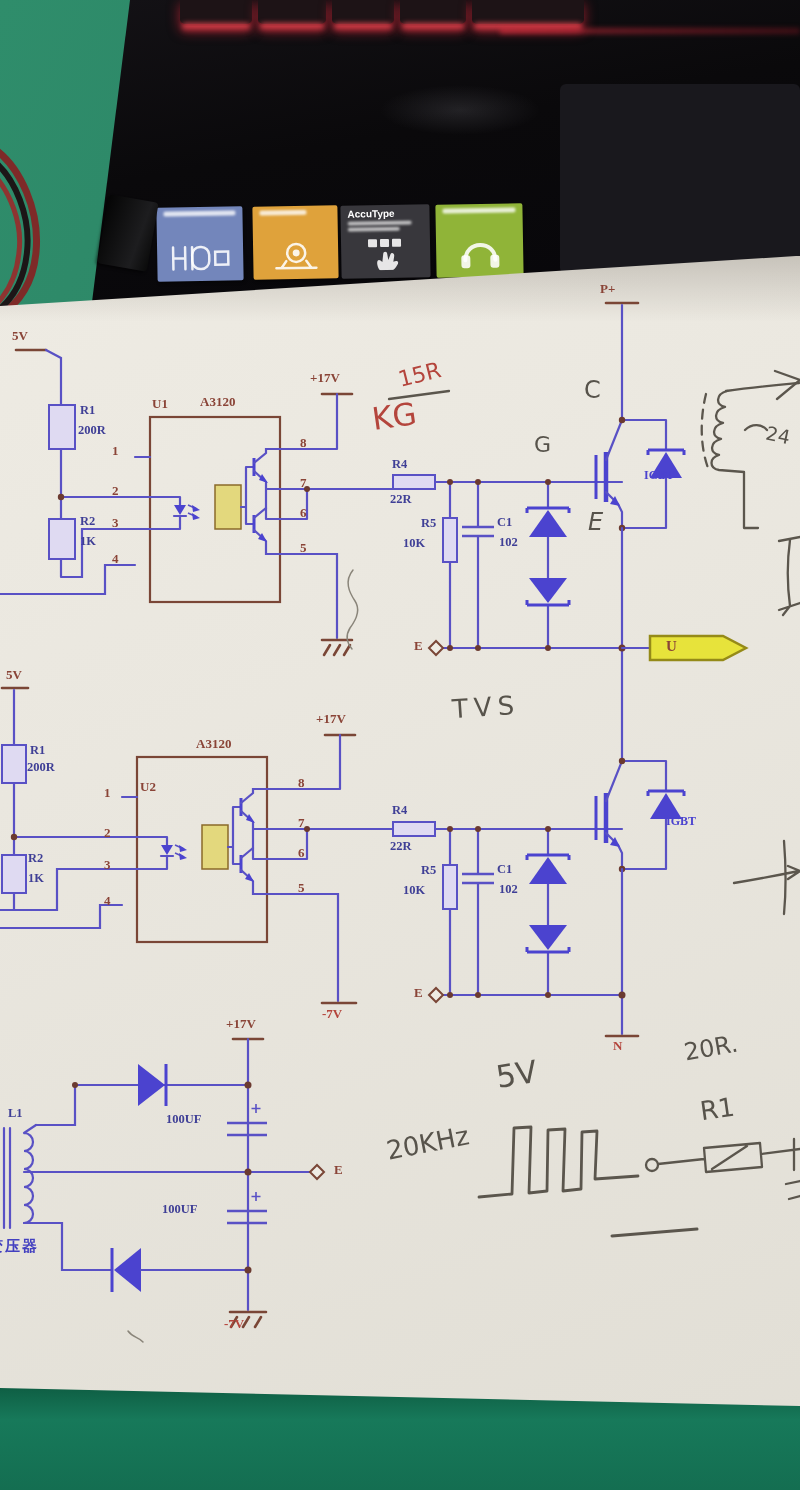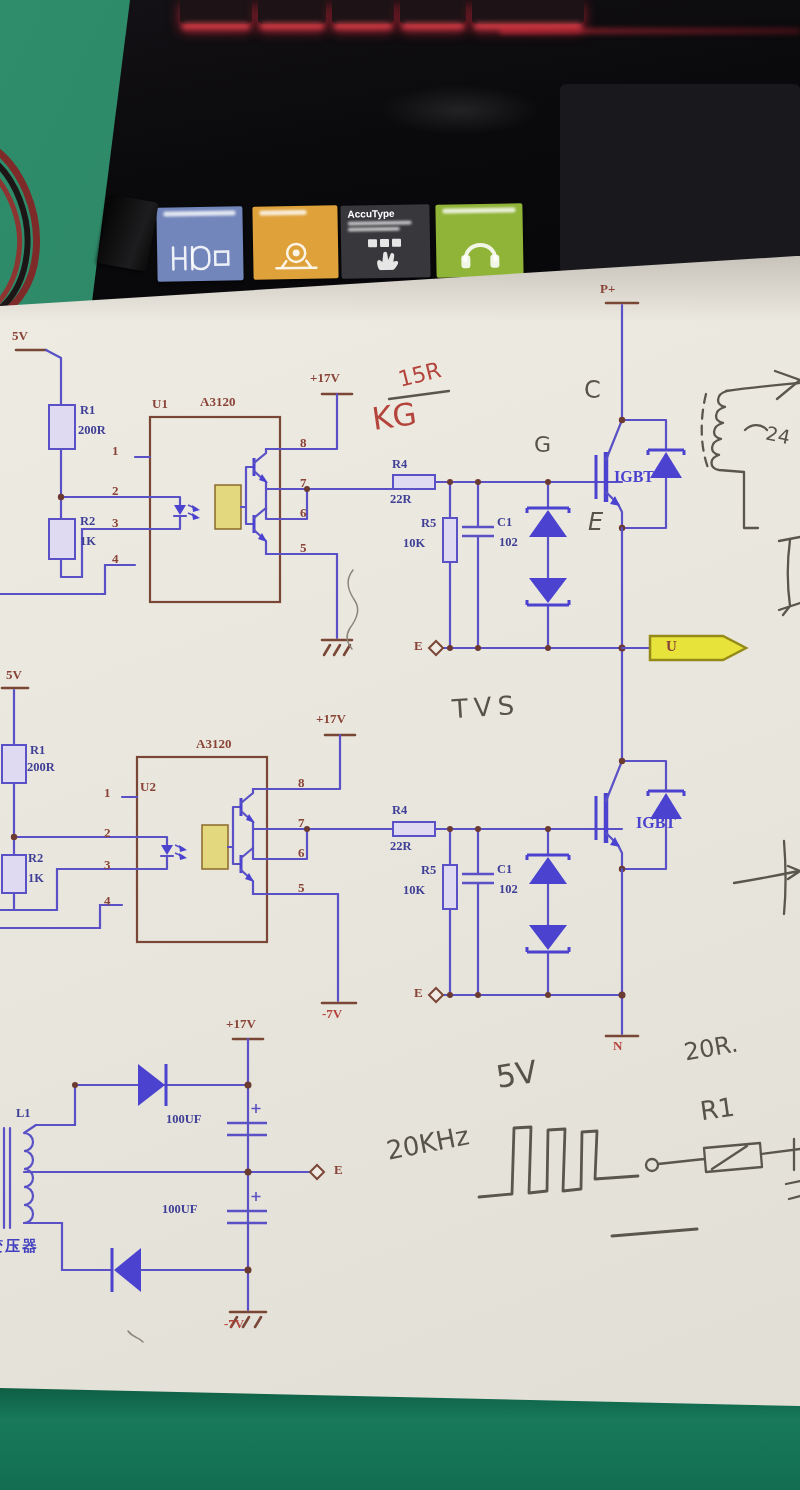--- a/index.html
+++ b/index.html
@@ -61,21 +61,21 @@
   .tag{fill:#e7e33b;stroke:#958a18;stroke-width:2.5;}
   .pcl{stroke:#5b564d;stroke-width:2.3;fill:none;stroke-linecap:round;stroke-linejoin:round;}
   .pclthin{stroke:#8a857a;stroke-width:1.5;fill:none;stroke-linecap:round;}
   .cbl1{stroke:#7e2a28;stroke-width:7;fill:none;}
   .cbl2{stroke:#1c1617;stroke-width:6;fill:none;}
   .cbl3{stroke:#8e3431;stroke-width:5;fill:none;}
   
   .lbl{position:absolute;z-index:6;white-space:nowrap;font-family:"Liberation Serif",serif;font-weight:bold;}
   .lb{color:#8a4437;font-size:13px;}
   .ln{color:#3f3f96;font-size:12.5px;}
-  .lblue{color:#4b43cf;font-size:16px;}
+  .lblue{color:#4b43cf;font-size:12px;margin-left:30px;}
   .lr{color:#b4453c;font-size:13px;}
   .lp{color:#57534b;font-family:"DejaVu Sans",sans-serif;font-weight:400;}
   .lcn{color:#4340c0;font-family:"DejaVu Sans",sans-serif;font-size:15px;font-weight:bold;letter-spacing:2px;}
 </style>
 </head>
 <body>
 
 <div id="stage">
 
   <svg class="under" width="800" height="1490">
@@ -348,21 +348,21 @@
   <div class="lbl ln" style="left:390px;top:839px">22R</div>
   <div class="lbl ln" style="left:421px;top:863px">R5</div>
   <div class="lbl ln" style="left:403px;top:883px">10K</div>
   <div class="lbl ln" style="left:497px;top:862px">C1</div>
   <div class="lbl ln" style="left:499px;top:882px">102</div>
   <div class="lbl lb" style="left:414px;top:985px">E</div>
   <div class="lbl lblue" style="left:636px;top:814px">IGBT</div>
   <div class="lbl lr" style="left:613px;top:1038px">N</div>
 
   <div class="lbl lb" style="left:226px;top:1016px">+17V</div>
-  <div class="lbl ln" style="left:16px;top:1106px">L1</div>
+  <div class="lbl ln" style="left:8px;top:1106px">L1</div>
   <div class="lbl ln" style="left:166px;top:1112px">100UF</div>
   <div class="lbl ln" style="left:162px;top:1202px">100UF</div>
   <div class="lbl lb" style="left:334px;top:1162px">E</div>
   <div class="lbl lr" style="left:224px;top:1316px">-7V</div>
   <div class="lbl lcn" style="left:-12px;top:1237px">变压器</div>
 
   <div class="lbl lr" style="left:398px;top:362px;font-size:22px;transform:rotate(-14deg);font-family:'DejaVu Sans',sans-serif;font-weight:400">15R</div>
   <div class="lbl lr" style="left:372px;top:398px;font-size:31px;transform:rotate(-8deg);font-family:'DejaVu Sans',sans-serif;font-weight:400">KG</div>
   <div class="lbl lp" style="left:534px;top:432px;font-size:22px">G</div>
   <div class="lbl lp" style="left:584px;top:376px;font-size:24px">C</div>

